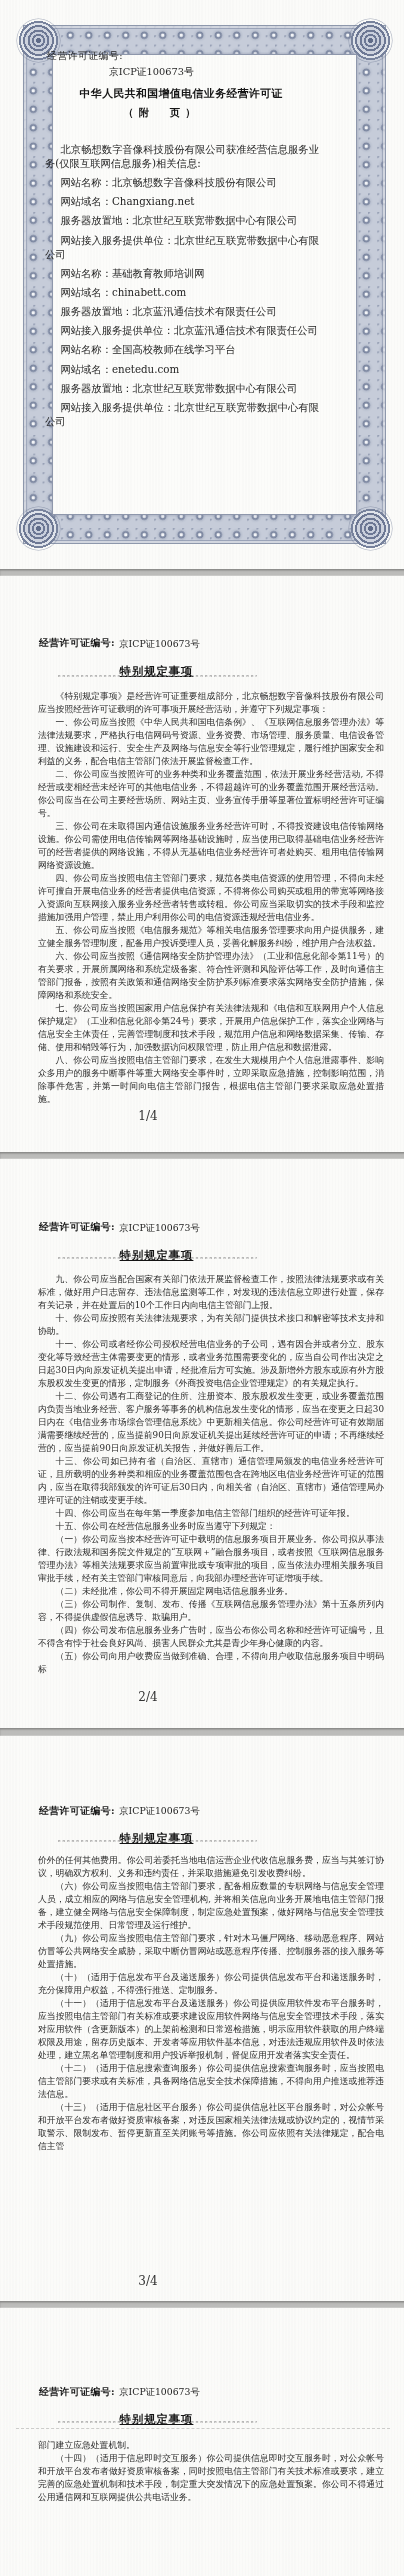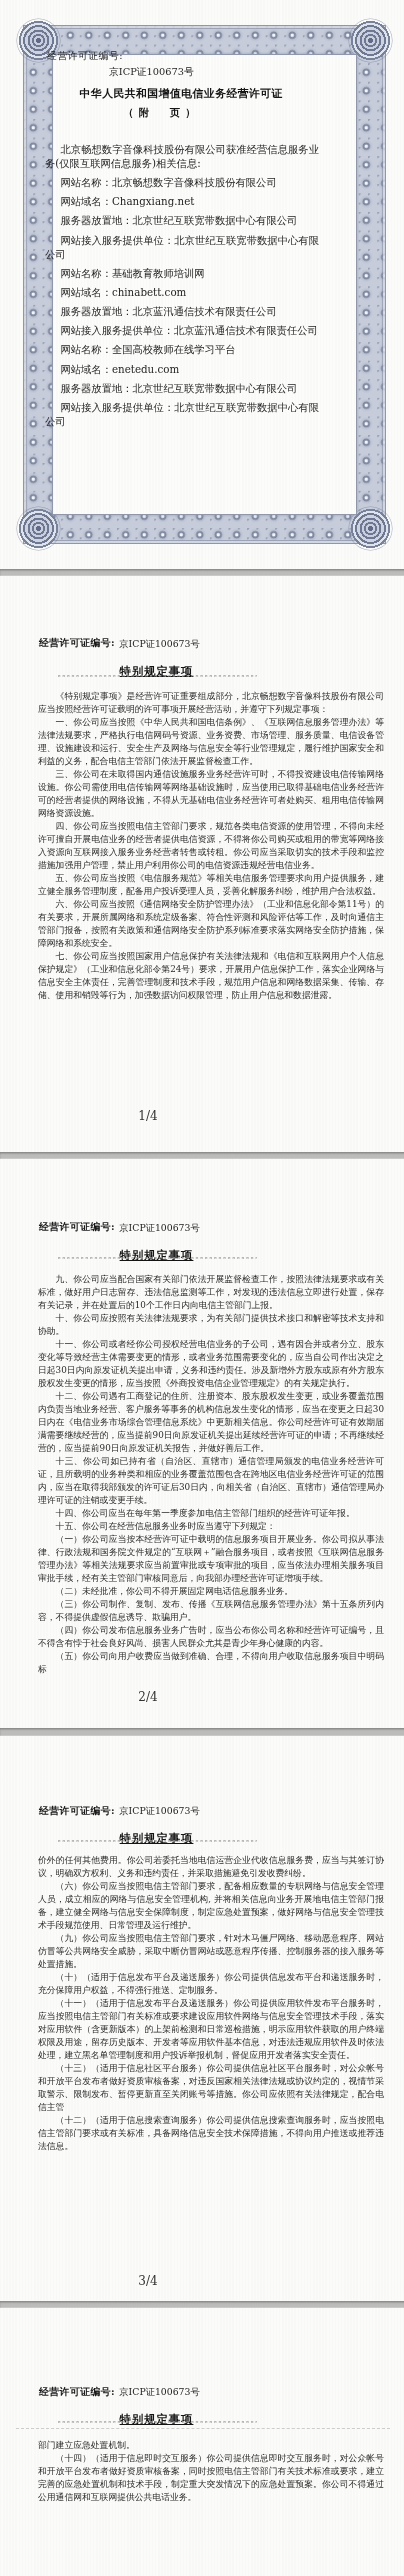--- a/index.html
+++ b/index.html
@@ -156,43 +156,45 @@
     <div class="lic-line">
       <span class="lbl">经营许可证编号:</span>
       <span class="val">京ICP证100673号</span>
     </div>
     <h2 class="terms-title">特别规定事项</h2>
     <div class="zig"></div>
     <div class="terms-body">
 
     <p class="tp indent">《特别规定事项》是经营许可证重要组成部分，北京畅想数字音像科技股份有限公司应当按照经营许可证载明的许可事项开展经营活动，并遵守下列规定事项：</p>
         <p class="tp indent">一、你公司应当按照《中华人民共和国电信条例》、《互联网信息服务管理办法》等法律法规要求，严格执行电信网码号资源、业务资费、市场管理、服务质量、电信设备管理、设施建设和运行、安全生产及网络与信息安全等行业管理规定，履行维护国家安全和利益的义务，配合电信主管部门依法开展监督检查工作。</p>
+        <p class="tp indent">二、你公司应当按照许可的业务种类和业务覆盖范围，依法开展业务经营活动, 不得经营或变相经营未经许可的其他电信业务，不得超越许可的业务覆盖范围开展经营活动。你公司应当在公司主要经营场所、网站主页、业务宣传手册等显著位置标明经营许可证编号。</p>
         <p class="tp indent">三、你公司在未取得国内通信设施服务业务经营许可时，不得投资建设电信传输网络设施。你公司需使用电信传输网等网络基础设施时，应当使用已取得基础电信业务经营许可的经营者提供的网络设施，不得从无基础电信业务经营许可者处购买、租用电信传输网网络资源设施。</p>
         <p class="tp indent">四、你公司应当按照电信主管部门要求，规范各类电信资源的使用管理，不得向未经许可擅自开展电信业务的经营者提供电信资源，不得将你公司购买或租用的带宽等网络接入资源向互联网接入服务业务经营者转售或转租。你公司应当采取切实的技术手段和监控措施加强用户管理，禁止用户利用你公司的电信资源违规经营电信业务。</p>
         <p class="tp indent">五、你公司应当按照《电信服务规范》等相关电信服务管理要求向用户提供服务，建立健全服务管理制度，配备用户投诉受理人员，妥善化解服务纠纷，维护用户合法权益。</p>
         <p class="tp indent">六、你公司应当按照《通信网络安全防护管理办法》（工业和信息化部令第11号）的有关要求，开展所属网络和系统定级备案、符合性评测和风险评估等工作，及时向通信主管部门报备，按照有关政策和通信网络安全防护系列标准要求落实网络安全防护措施，保障网络和系统安全。</p>
         <p class="tp indent">七、你公司应当按照国家用户信息保护有关法律法规和《电信和互联网用户个人信息保护规定》（工业和信息化部令第24号）要求，开展用户信息保护工作，落实企业网络与信息安全主体责任，完善管理制度和技术手段，规范用户信息和网络数据采集、传输、存储、使用和销毁等行为，加强数据访问权限管理，防止用户信息和数据泄露。</p>
+        <p class="tp indent">八、你公司应当按照电信主管部门要求，在发生大规模用户个人信息泄露事件、影响众多用户的服务中断事件等重大网络安全事件时，立即采取应急措施，控制影响范围，消除事件危害，并第一时间向电信主管部门报告，根据电信主管部门要求采取应急处置措施。</p>
       </div>
     <div class="pageno">1/4</div>
   </section>
 
   <div class="sep"></div>
 
   <section class="page page-terms p3">
     <div class="lic-line">
       <span class="lbl">经营许可证编号:</span>
       <span class="val">京ICP证100673号</span>
     </div>
     <h2 class="terms-title">特别规定事项</h2>
     <div class="zig"></div>
     <div class="terms-body">
 
     <p class="tp indent">九、你公司应当配合国家有关部门依法开展监督检查工作，按照法律法规要求或有关标准，做好用户日志留存、违法信息监测等工作，对发现的违法信息立即进行处置，保存有关记录，并在处置后的10个工作日内向电信主管部门上报。</p>
         <p class="tp indent">十、你公司应按照有关法律法规要求，为有关部门提供技术接口和解密等技术支持和协助。</p>
-        <p class="tp indent">十一、你公司或者经你公司授权经营电信业务的子公司，遇有因合并或者分立、股东变化等导致经营主体需要变更的情形，或者业务范围需要变化的，应当自公司作出决定之日起30日内向原发证机关提出申请，义务和违约责任。涉及新增外方股东或原有外方股东股权发生变更的情形，应当按照《外商投资电信企业管理规定》的有关规定执行。</p>
+        <p class="tp indent">十一、你公司或者经你公司授权经营电信业务的子公司，遇有因合并或者分立、股东变化等导致经营主体需要变更的情形，或者业务范围需要变化的，应当自公司作出决定之日起30日内向原发证机关提出申请，经批准后方可实施。涉及新增外方股东或原有外方股东股权发生变更的情形，定制服务《外商投资电信企业管理规定》的有关规定执行。</p>
         <p class="tp indent">十二、你公司遇有工商登记的住所、注册资本、股东股权发生变更，或业务覆盖范围内负责当地业务经营、客户服务等事务的机构信息发生变化的情形，应当在变更之日起30日内在《电信业务市场综合管理信息系统》中更新相关信息。你公司经营许可证有效期届满需要继续经营的，应当提前90日向原发证机关提出延续经营许可证的申请；不再继续经营的，应当提前90日向原发证机关报告，并做好善后工作。</p>
         <p class="tp indent">十三、你公司如已持有省（自治区、直辖市）通信管理局颁发的电信业务经营许可证，且所载明的业务种类和相应的业务覆盖范围包含在跨地区电信业务经营许可证的范围内，应当在取得我部颁发的许可证后30日内，向相关省（自治区、直辖市）通信管理局办理许可证的注销或变更手续。</p>
         <p class="tp indent">十四、你公司应当在每年第一季度参加电信主管部门组织的经营许可证年报。</p>
         <p class="tp indent">十五、你公司在经营信息服务业务时应当遵守下列规定：</p>
         <p class="tp indent">（一）你公司应当按本经营许可证中载明的信息服务项目开展业务。你公司拟从事法律、行政法规和国务院文件规定的“互联网＋”融合服务项目，或者按照《互联网信息服务管理办法》等相关法规要求应当前置审批或专项审批的项目，应当依法办理相关服务项目审批手续，经有关主管部门审核同意后，向我部办理经营许可证增项手续。</p>
         <p class="tp indent">（二）未经批准，你公司不得开展固定网电话信息服务业务。</p>
         <p class="tp indent">（三）你公司制作、复制、发布、传播《互联网信息服务管理办法》第十五条所列内容，不得提供虚假信息诱导、欺骗用户。</p>
         <p class="tp indent">（四）你公司发布信息服务业务广告时，应当公布你公司名称和经营许可证编号，且不得含有悖于社会良好风尚、损害人民群众尤其是青少年身心健康的内容。</p>
         <p class="tp indent">（五）你公司向用户收费应当做到准确、合理，不得向用户收取信息服务项目中明码标</p>
       </div>
@@ -208,22 +210,22 @@
     </div>
     <h2 class="terms-title">特别规定事项</h2>
     <div class="zig"></div>
     <div class="terms-body">
 
     <p class="tp cont">价外的任何其他费用。你公司若委托当地电信运营企业代收信息服务费，应当与其签订协议，明确双方权利、义务和违约责任，并采取措施避免引发收费纠纷。</p>
         <p class="tp indent">（六）你公司应当按照电信主管部门要求，配备相应数量的专职网络与信息安全管理人员，成立相应的网络与信息安全管理机构, 并将相关信息向业务开展地电信主管部门报备，建立健全网络与信息安全保障制度，制定应急处置预案，做好网络与信息安全管理技术手段规范使用、日常管理及运行维护。</p>
         <p class="tp indent">（九）你公司应当按照电信主管部门要求，针对木马僵尸网络、移动恶意程序、网站仿冒等公共网络安全威胁，采取中断仿冒网站或恶意程序传播、控制服务器的接入服务等处置措施。</p>
         <p class="tp indent">（十）（适用于信息发布平台及递送服务）你公司提供信息发布平台和递送服务时，充分保障用户权益，不得强行推送、定制服务。</p>
         <p class="tp indent">（十一）（适用于信息发布平台及递送服务）你公司提供应用软件发布平台服务时，应当按照电信主管部门有关标准或要求建设应用软件网络与信息安全管理技术手段，落实对应用软件（含更新版本）的上架前检测和日常巡检措施，明示应用软件获取的用户终端权限及用途，留存历史版本、开发者等应用软件基本信息，对违法违规应用软件及时依法处理，建立黑名单管理制度和用户投诉举报机制，督促应用开发者落实安全责任。</p>
+        <p class="tp indent">（十二）（适用于信息搜索查询服务）你公司提供信息搜索查询服务时，应当按照电信主管部门要求或有关标准，具备网络信息安全技术保障措施，不得向用户推送或推荐违法信息。</p>
         <p class="tp indent">（十三）（适用于信息社区平台服务）你公司提供信息社区平台服务时，对公众帐号和开放平台发布者做好资质审核备案，对违反国家相关法律法规或协议约定的，视情节采取警示、限制发布、暂停更新直至关闭账号等措施。你公司应依照有关法律规定，配合电信主管</p>
-        <p class="tp indent">（十二）（适用于信息搜索查询服务）你公司提供信息搜索查询服务时，应当按照电信主管部门要求或有关标准，具备网络信息安全技术保障措施，不得向用户推送或推荐违法信息。</p>
       </div>
     <div class="pageno">3/4</div>
   </section>
 
   <div class="sep"></div>
 
   <section class="page page-terms p5">
     <div class="lic-line">
       <span class="lbl">经营许可证编号:</span>
       <span class="val">京ICP证100673号</span>

